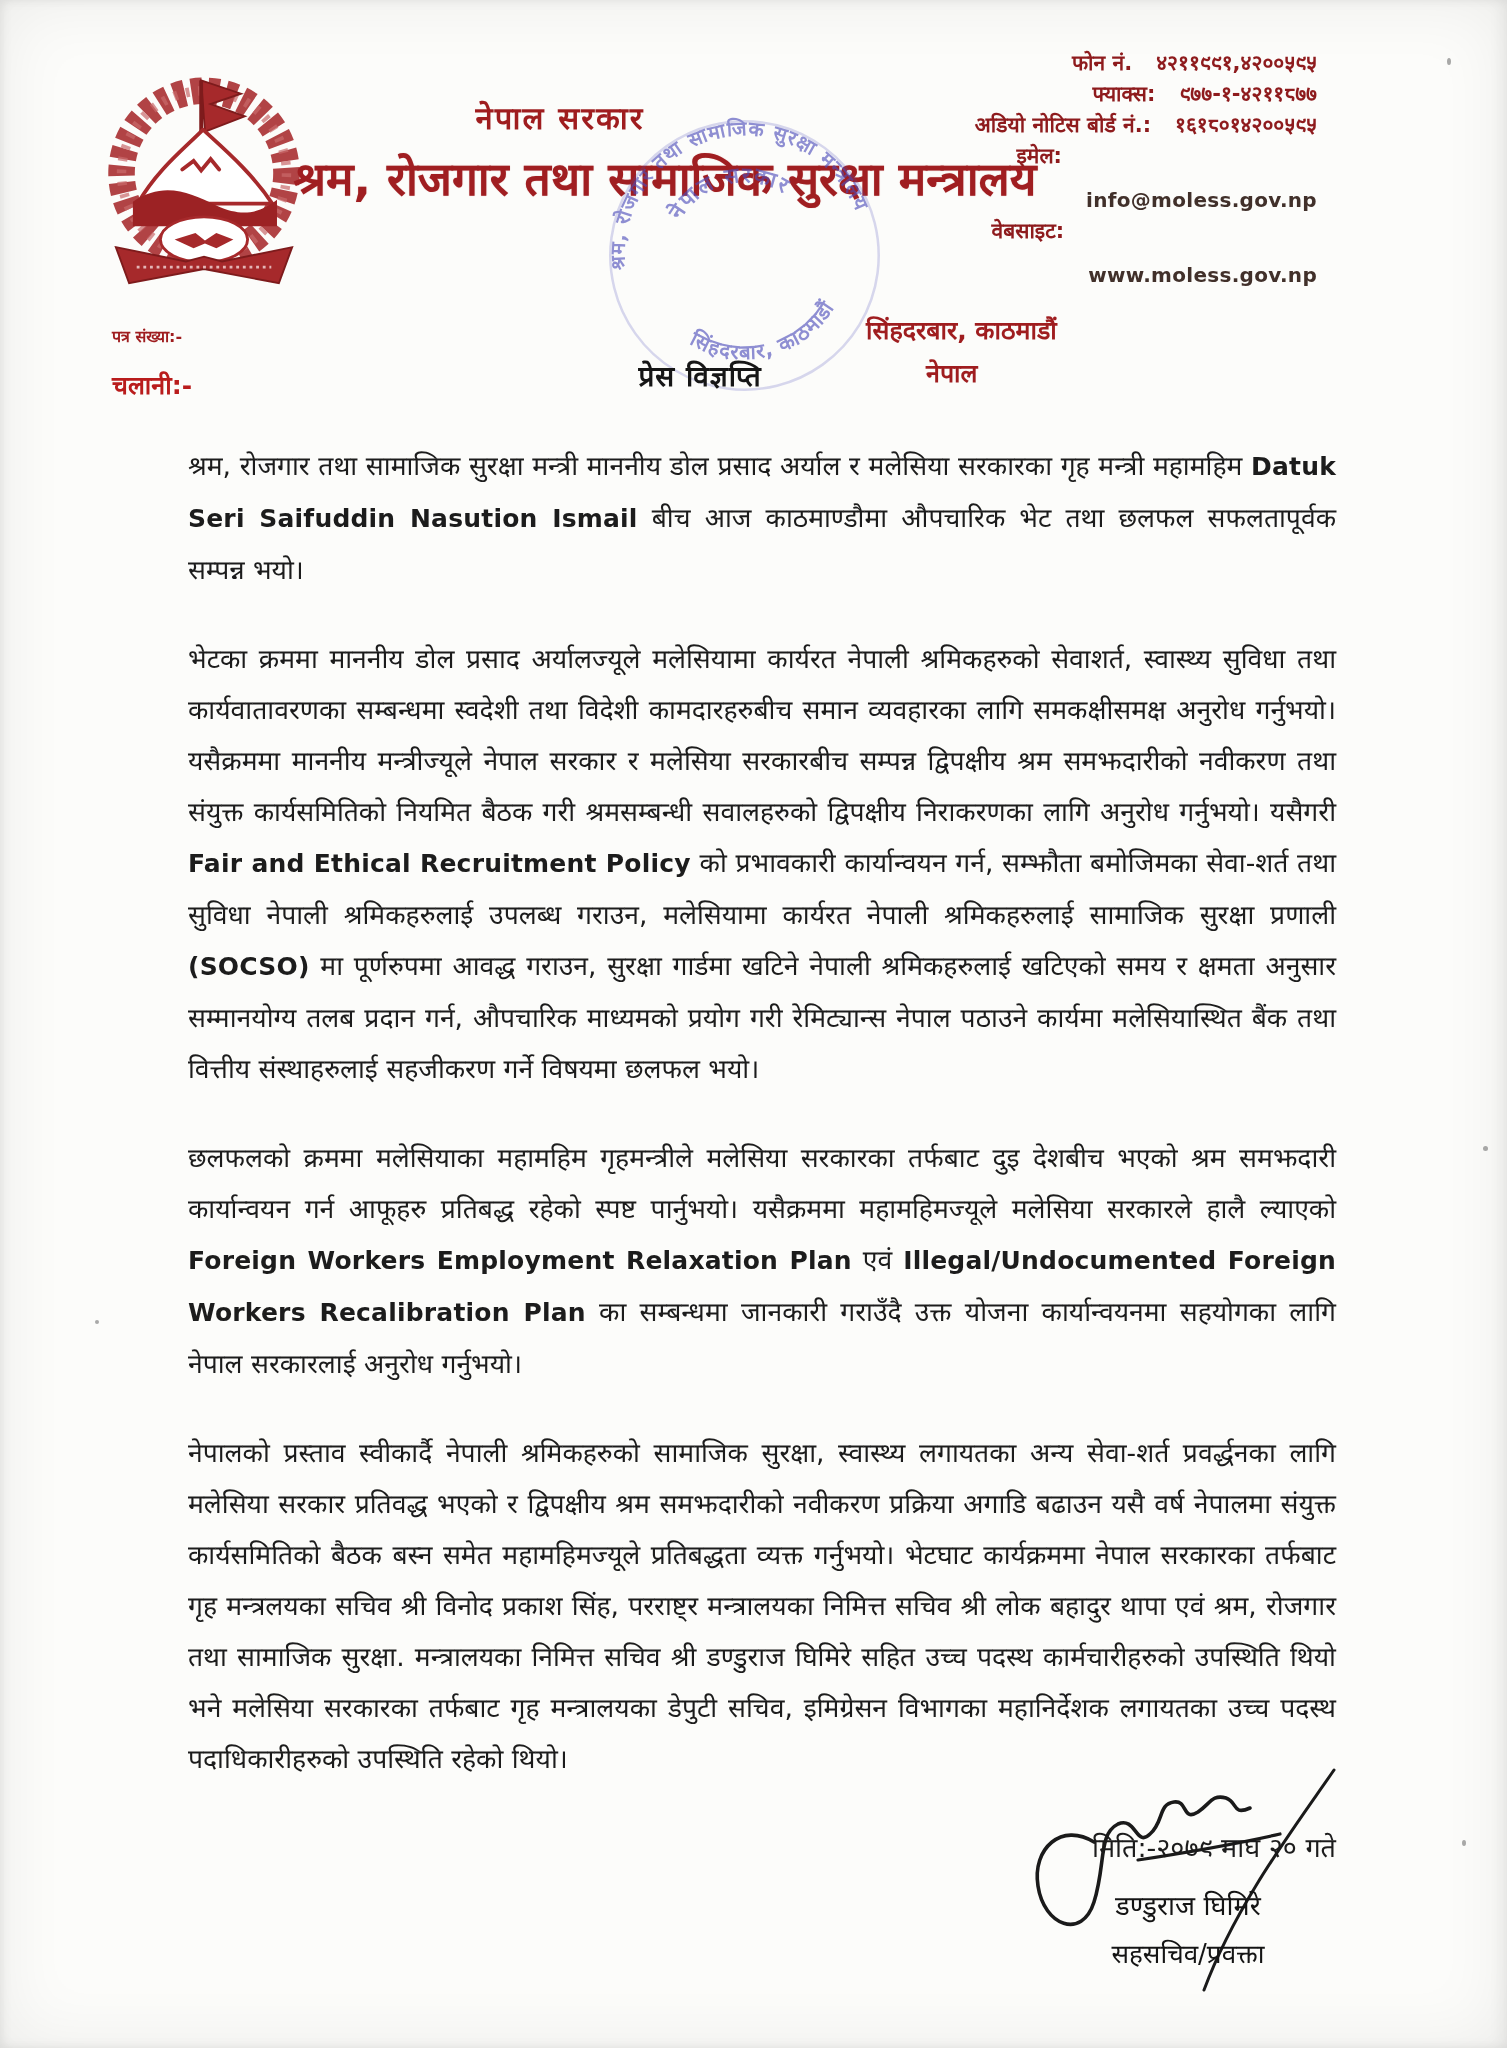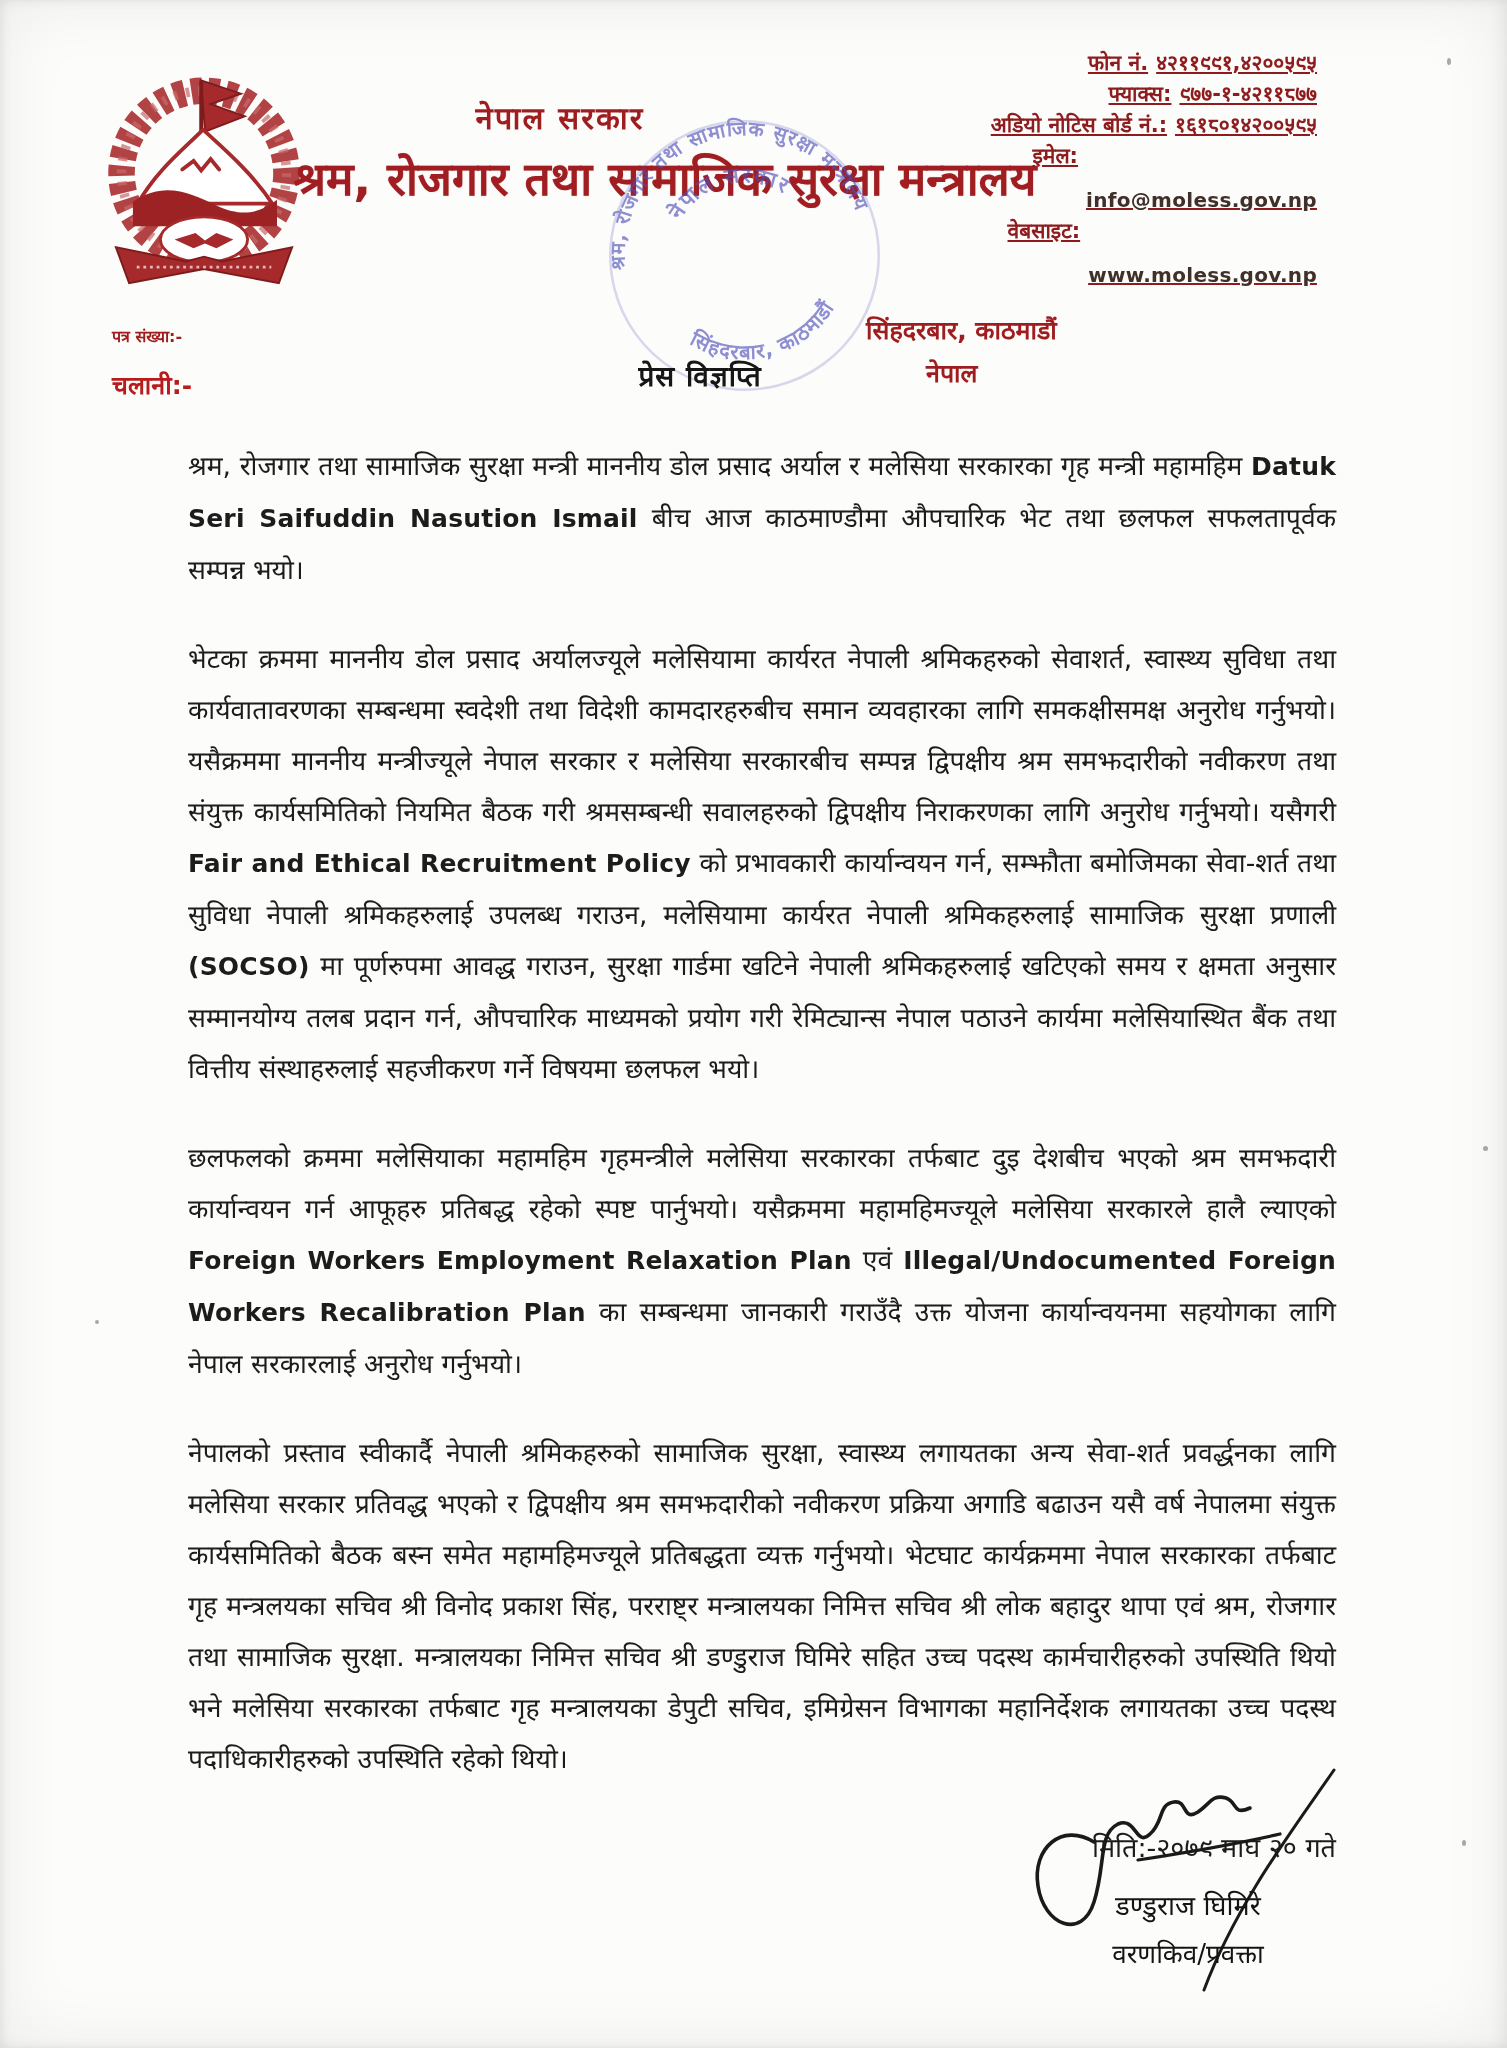--- a/index.html
+++ b/index.html
@@ -17,21 +17,21 @@
   }
   .ministry{
     position:absolute;left:230px;top:146px;width:870px;text-align:center;
     font-size:46px;font-weight:bold;color:#a01e21;white-space:nowrap;
     text-shadow:0 0 1px rgba(160,30,33,.4);
   }
   .contact{
     position:absolute;right:190px;top:48px;text-align:right;
     font-size:21px;line-height:31px;font-weight:bold;color:#8e1b1d;
   }
-  .contact-line{display:flex;justify-content:flex-end;gap:8px;white-space:nowrap;text-decoration:underline;}
+  .contact-line{display:flex;justify-content:flex-end;gap:24px;white-space:nowrap;}
   .c-label,.c-value{color:#8e1b1d;}
   .c-value.latin-val{color:#41302a;font-size:20px;letter-spacing:.3px;margin-top:44px;}
   .letter-no{position:absolute;left:112px;top:325px;font-size:16px;font-weight:bold;color:#9f1d1f;}
   .dispatch{position:absolute;left:112px;top:367px;font-size:25px;font-weight:bold;color:#b91c1c;}
   .addr1{position:absolute;left:866px;top:312px;font-size:25px;font-weight:bold;color:#9f1d1f;}
   .addr2{position:absolute;left:926px;top:355px;font-size:25px;font-weight:bold;color:#9f1d1f;}
   .press-title{
     position:absolute;left:540px;top:356px;width:320px;text-align:center;
     font-size:28px;font-weight:bold;color:#161616;
     text-underline-offset:6px;letter-spacing:1px;
@@ -138,20 +138,20 @@
     <div class="date-line">मिति:-२०७९ माघ २० गते</div>
   </div>
 
   <div class="sign-block">
     <svg class="sign-svg" viewBox="0 0 360 230" aria-hidden="true">
       <path d="M96,78 C64,58 34,84 40,122 C46,162 84,176 96,138 C108,100 100,70 120,60 C138,52 138,84 152,70 C166,58 160,40 176,38 C190,36 184,58 200,48 C212,40 214,30 228,34 C240,38 234,52 252,44" fill="none" stroke="#1a1a1a" stroke-width="3.6" stroke-linecap="round"></path>
       <path d="M140,96 C192,88 238,80 282,70" fill="none" stroke="#1a1a1a" stroke-width="3.2" stroke-linecap="round"></path>
       <path d="M336,6 C296,64 238,140 206,226" fill="none" stroke="#1a1a1a" stroke-width="3" stroke-linecap="round"></path>
     </svg>
     <div class="sign-name">डण्डुराज घिमिरे</div>
-    <div class="sign-title">वरणकिव/प्रवक्ता</div>
+    <div class="sign-title">सहसचिव/प्रवक्ता</div>
   </div>
 
   <div class="speck" style="left:1483px;top:1146px;width:5px;height:5px;"></div>
   <div class="speck" style="left:1447px;top:58px;width:4px;height:7px;"></div>
   <div class="speck" style="left:1462px;top:1840px;width:4px;height:6px;"></div>
   <div class="speck" style="left:95px;top:1320px;width:4px;height:4px;"></div>
 </div>
 
 </body></html>

